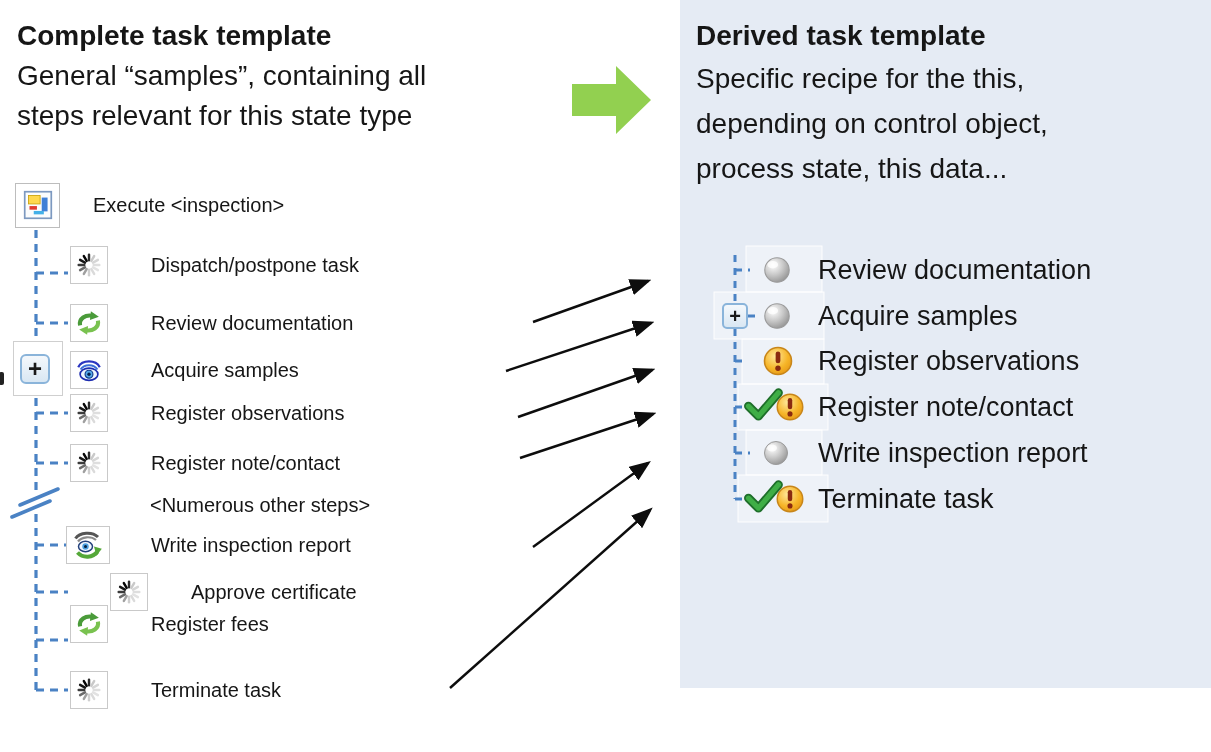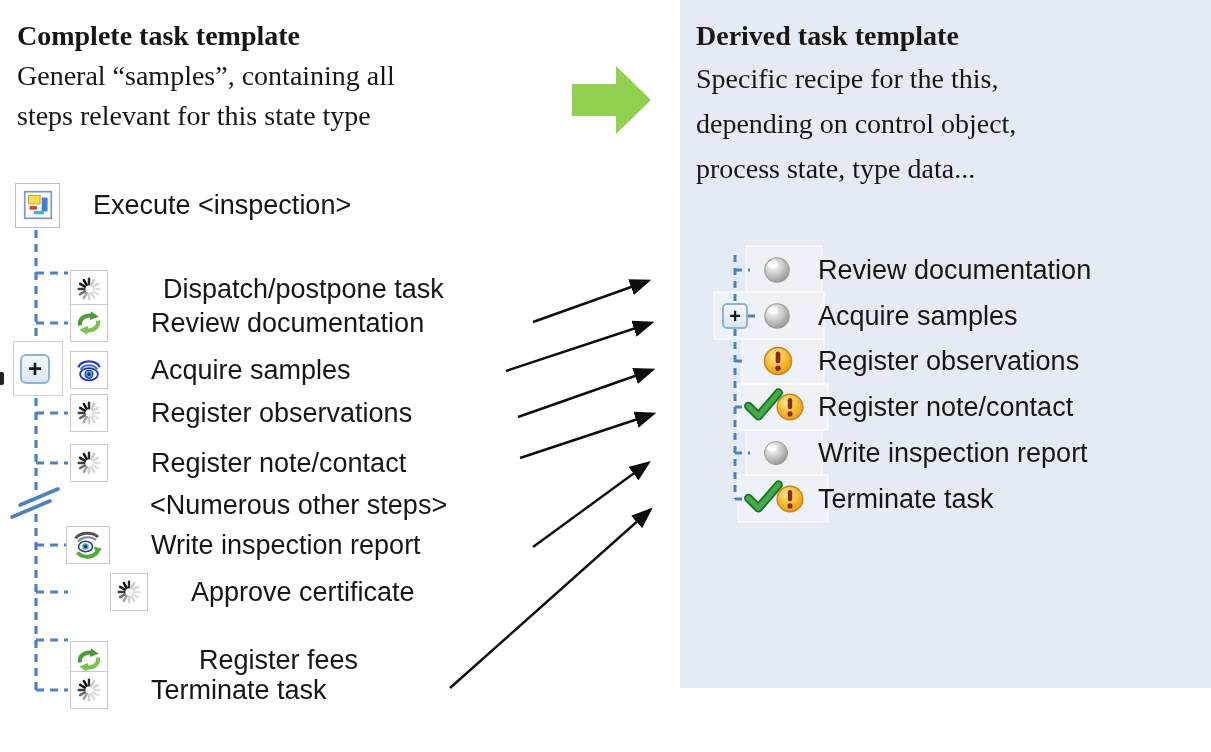--- a/index.html
+++ b/index.html
@@ -5,33 +5,33 @@
   html,body{margin:0;padding:0;background:#ffffff;}
   #stage{
     position:relative;width:1211px;height:752px;background:#ffffff;overflow:hidden;
     font-family:"Liberation Sans","DejaVu Sans",sans-serif;color:#161616;
   }
   .panel-right{
     position:absolute;left:680px;top:0;width:531px;height:688px;
     background:#e5ebf4;z-index:0;
   }
   #overlay{position:absolute;left:0;top:0;z-index:1;pointer-events:none;}
-  .hdr{position:absolute;z-index:2;font-family:Liberation Serif, serif;}
+  .hdr{position:absolute;z-index:2;}
   .hdr .t{font-size:28px;font-weight:700;line-height:40px;white-space:nowrap;}
   .hdr .s{font-size:28px;line-height:40px;white-space:nowrap;}
   .hdr-right .s{line-height:45px;}
   .lrow,.rrow{position:absolute;height:40px;display:flex;align-items:center;z-index:2;white-space:nowrap;}
   .lrow{left:70px;}
   .rrow{left:744px;}
   .iconbox{
     width:38px;height:38px;background:#ffffff;border:1px solid #c9c9c9;
     display:flex;align-items:center;justify-content:center;flex:0 0 auto;box-sizing:border-box;
   }
   .iconbox.root{width:45px;height:45px;border-color:#bdbdbd;}
-  .llabel{font-size:27px;margin-left:43px;}
+  .llabel{font-size:20px;margin-left:43px;}
   .llabel.nomargin{margin-left:0;}
   .rlabel{font-size:27px;margin-left:16px;}
   .italic{}
   .ricon{width:58px;padding-left:16px;box-sizing:border-box;display:flex;align-items:center;flex:0 0 auto;}
   .rcombo{width:58px;height:40px;position:relative;flex:0 0 auto;}
   .rcombo .warn-part{position:absolute;left:29px;top:3px;}
   .rcombo .check-part{position:absolute;left:0px;top:0px;}
   .expander-frame{
     position:absolute;left:13px;top:341px;width:50px;height:55px;background:#ffffff;
     border:1px solid #cfcfcf;z-index:2;box-sizing:border-box;
@@ -189,33 +189,33 @@
   <div class="hdr" style="left:17px;top:16px;">
     <div class="t">Complete task template</div>
     <div class="s">General “samples”, containing all</div>
     <div class="s">steps relevant for this state type</div>
   </div>
 
   <div class="hdr hdr-right" style="left:696px;top:16px;">
     <div class="t">Derived task template</div>
     <div class="s">Specific recipe for the this,</div>
     <div class="s">depending on control object,</div>
-    <div class="s">process state, type data...</div>
+    <div class="s">process state, this data...</div>
   </div>
 
   <div class="lrow" style="left:15px;top:185px;">
     <span class="iconbox root">
         <svg width="34" height="34">
           <use href="#sym-root"></use>
         </svg>
       </span>
     <span class="llabel" style="margin-left:33px;">Execute &lt;inspection&gt;</span>
   </div>
 
-  <div class="lrow" style="top:269px;gap:12px;">
+  <div class="lrow" style="top:245px;">
     <span class="iconbox">
         <svg width="30" height="30">
           <use href="#sym-spinner"></use>
         </svg>
       </span>
     <span class="llabel">Dispatch/postpone task</span>
   </div>
 
   <div class="lrow" style="top:303px;">
     <span class="iconbox">
@@ -268,21 +268,21 @@
 
   <div class="lrow" style="top:572px;padding-left:40px;">
     <span class="iconbox">
         <svg width="30" height="30">
           <use href="#sym-spinner"></use>
         </svg>
       </span>
     <span class="llabel">Approve certificate</span>
   </div>
 
-  <div class="lrow" style="top:640px;gap:48px;">
+  <div class="lrow" style="top:604px;">
     <span class="iconbox">
         <svg width="30" height="30">
           <use href="#sym-sync"></use>
         </svg>
       </span>
     <span class="llabel">Register fees</span>
   </div>
 
   <div class="lrow" style="top:670px;">
     <span class="iconbox">

